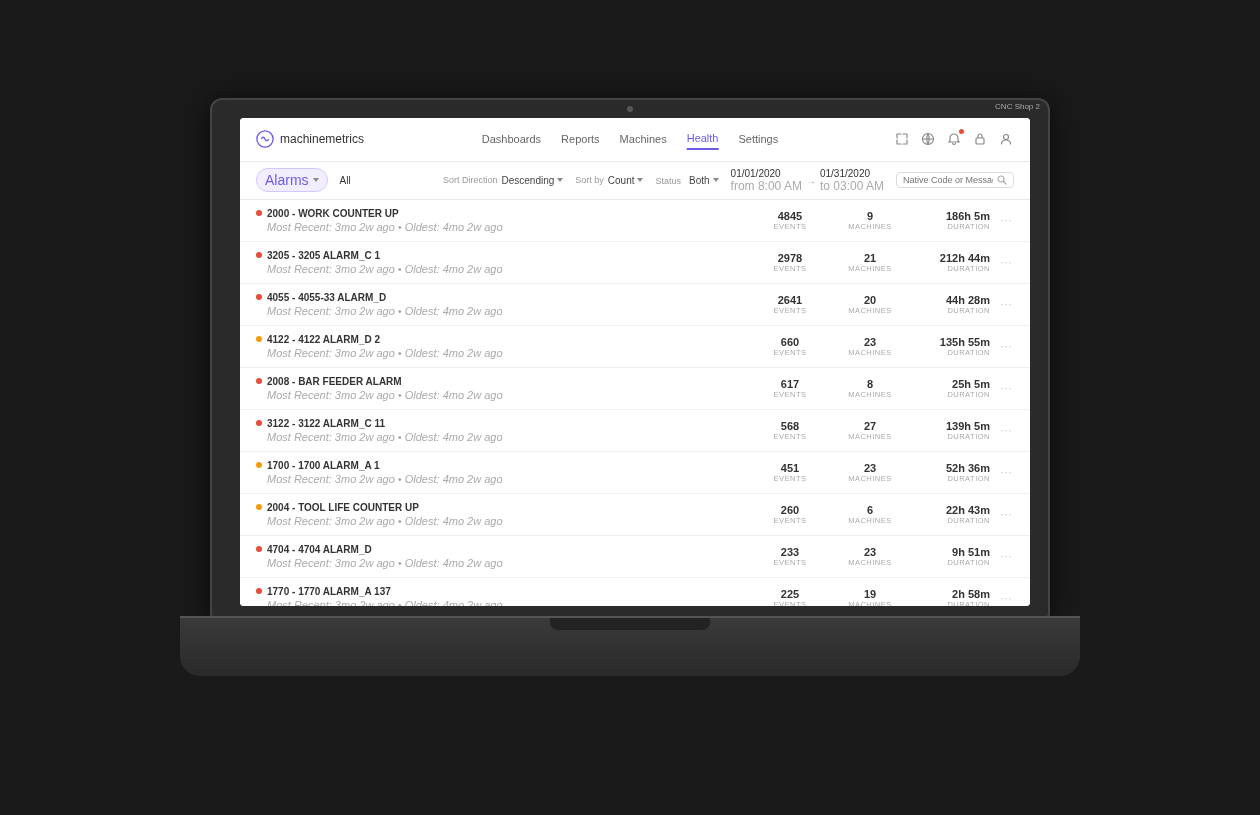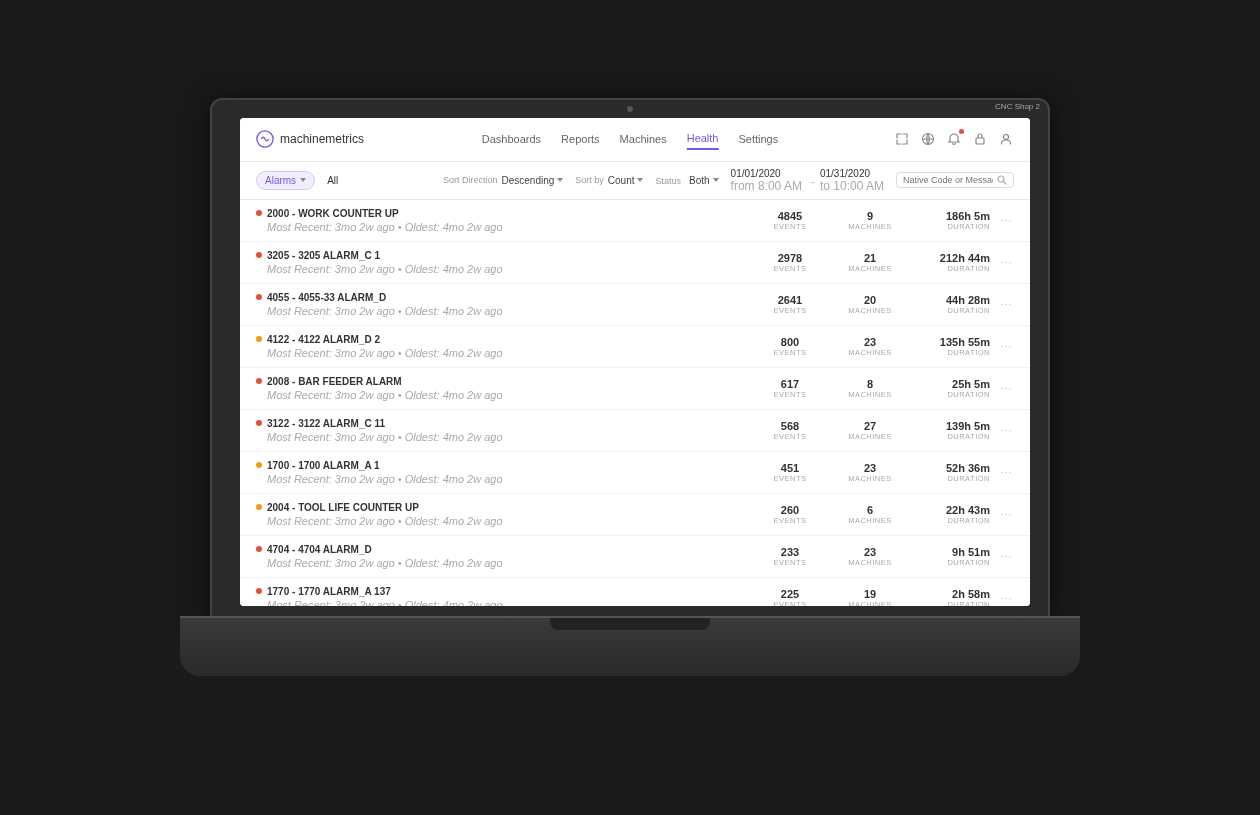--- a/index.html
+++ b/index.html
@@ -174,21 +174,21 @@
       border-bottom: 1px solid #e8e8e8;
       gap: 12px;
       flex-shrink: 0;
       background: #fff;
     }
 
     .filter-pill {
       display: flex;
       align-items: center;
       gap: 4px;
-      font-size: 10px;
+      font-size: 14px;
       color: #6c5ce7;
       cursor: pointer;
       background: #f0eeff;
       border: 1px solid #d0c8ff;
       border-radius: 12px;
       padding: 3px 8px;
     }
 
     .filter-all {
       font-size: 10px;
@@ -466,21 +466,21 @@
         </div>
 
         <div class="date-range">
           <div class="date-block">
             <span class="date-main">01/01/2020</span>
             <span class="date-sub">from 8:00 AM</span>
           </div>
           <span class="date-arrow">→</span>
           <div class="date-block">
             <span class="date-main">01/31/2020</span>
-            <span class="date-sub">to 10:00 AM</span>
+            <span class="date-sub">to 03:00 AM</span>
           </div>
         </div>
 
         <div class="search-box">
           <input class="search-input-field" type="text" placeholder="Native Code or Message" style="">
           <svg width="10" height="10" viewBox="0 0 10 10" fill="none">
             <circle cx="4" cy="4" r="3" stroke="#aaa" stroke-width="1.2"></circle>
             <path d="M6.5 6.5L9 9" stroke="#aaa" stroke-width="1.2" stroke-linecap="round"></path>
           </svg>
         </div>
@@ -555,21 +555,21 @@
   </div>
           <div class="alarm-row">
     <div class="alarm-info">
       <div class="alarm-name">
         <div class="alarm-dot" style="background:#f39c12"></div>
         <span>4122 - 4122 ALARM_D 2</span>
       </div>
       <div class="alarm-meta">Most Recent: 3mo 2w ago • Oldest: 4mo 2w ago</div>
     </div>
     <div class="alarm-events">
-      <div class="stat-value">800</div>
+      <div class="stat-value">660</div>
       <div class="stat-label">EVENTS</div>
     </div>
     <div class="alarm-machines">
       <div class="stat-value">23</div>
       <div class="stat-label">MACHINES</div>
     </div>
     <div class="alarm-duration">
       <div class="stat-value">135h 55m</div>
       <div class="stat-label">DURATION</div>
     </div>

